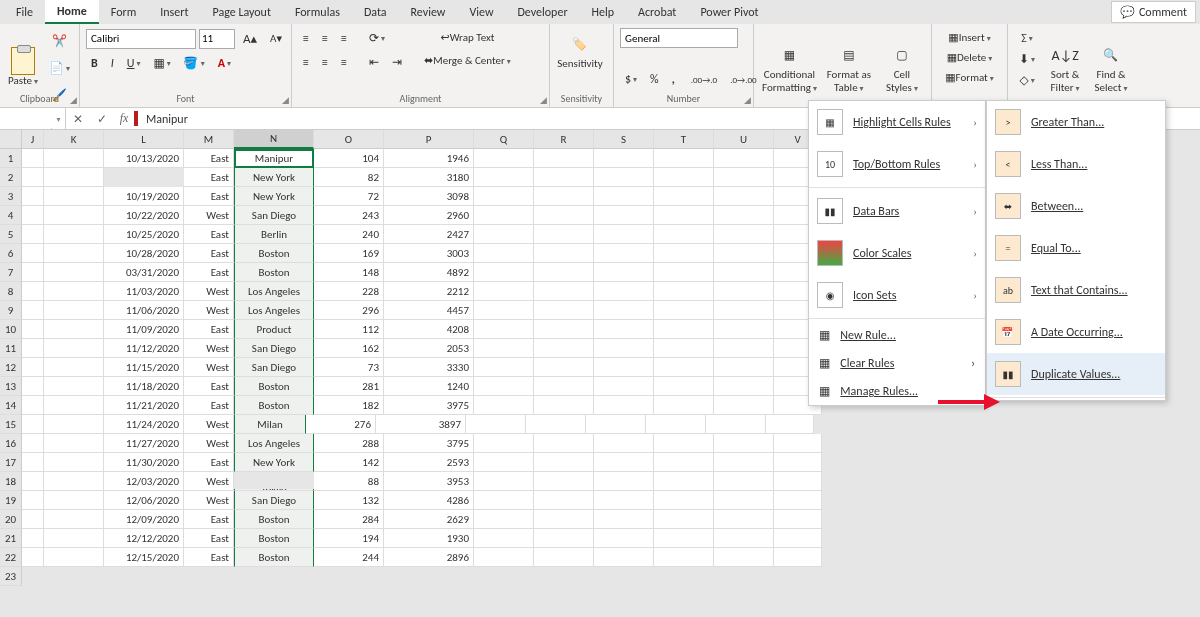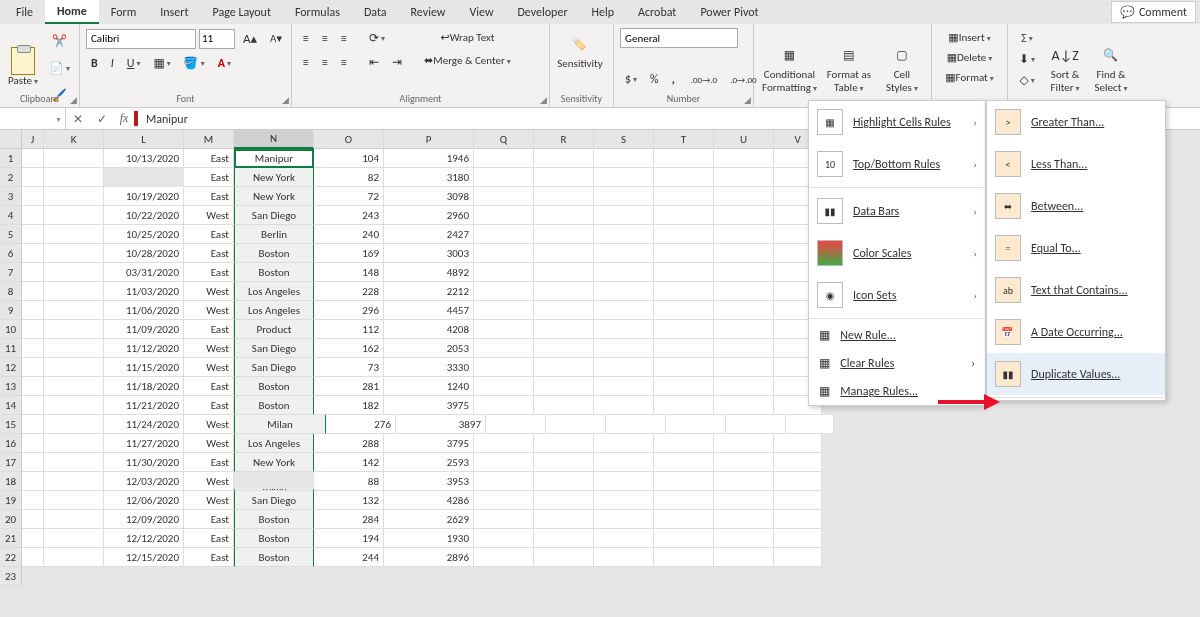--- a/index.html
+++ b/index.html
@@ -512,21 +512,21 @@
           <div class="cell" style="width: 60px;"></div>
           <div class="cell" style="width: 60px;"></div>
           <div class="cell" style="width: 60px;"></div>
           <div class="cell" style="width: 48px;"></div>
         </div>
         <div class="tr">
           <div class="cell" style="width: 22px;"></div>
           <div class="cell" style="width: 60px;"></div>
           <div class="cell rt" style="width: 80px;">11/24/2020</div>
           <div class="cell rt" style="width: 50px;">West</div>
-          <div class="cell col-sel ct" style="width: 92px;">Milan</div>
+          <div class="cell col-sel ct" style="width: 72px;">Milan</div>
           <div class="cell rt" style="width: 70px;">276</div>
           <div class="cell rt" style="width: 90px;">3897</div>
           <div class="cell" style="width: 60px;"></div>
           <div class="cell" style="width: 60px;"></div>
           <div class="cell" style="width: 60px;"></div>
           <div class="cell" style="width: 60px;"></div>
           <div class="cell" style="width: 60px;"></div>
           <div class="cell" style="width: 48px;"></div>
         </div>
         <div class="tr">

